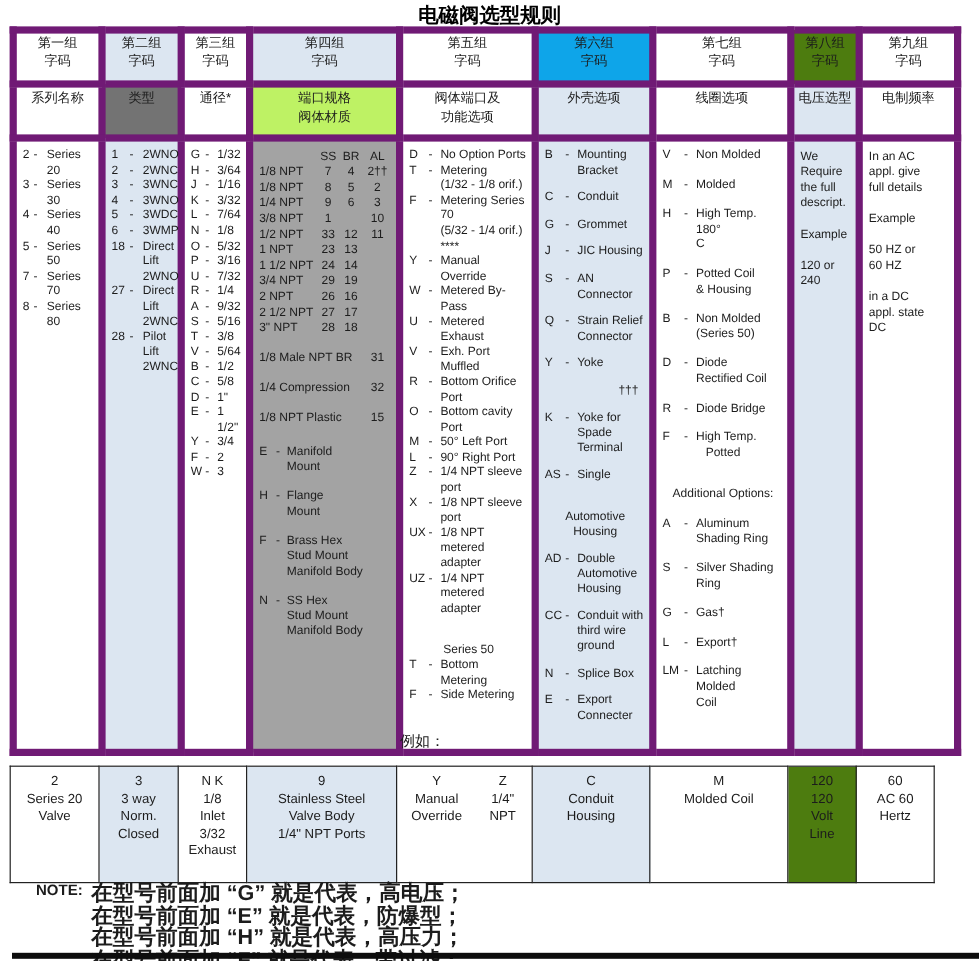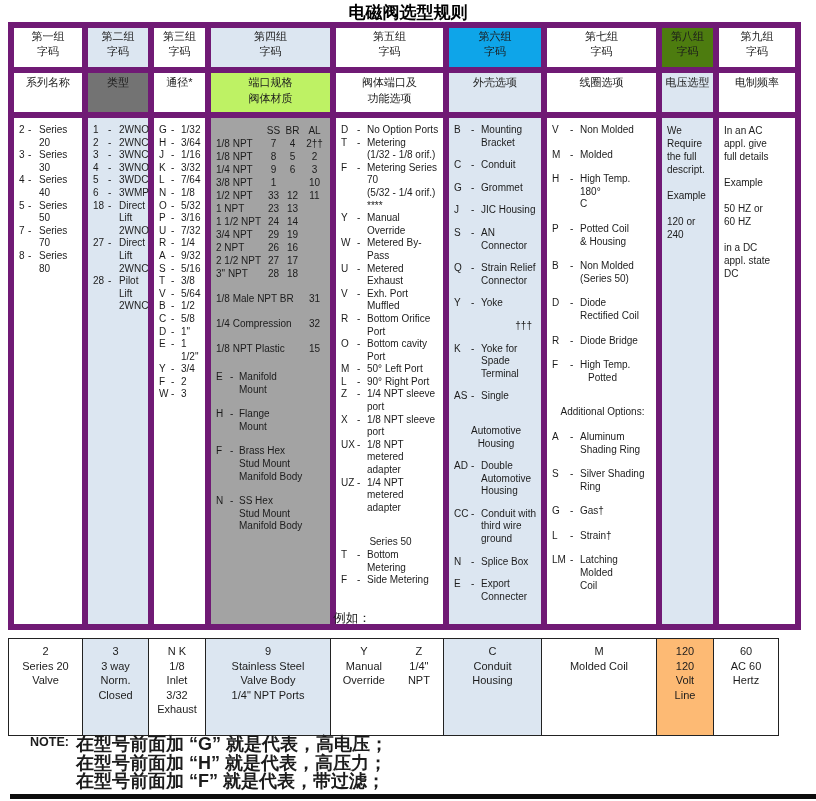--- a/index.html
+++ b/index.html
@@ -658,21 +658,21 @@
 Ring</span>
               </div>
               <div class="item row">
                 <span class="code">G</span>
                 <span class="dash">-</span>
                 <span class="lbl">Gas†</span>
               </div>
               <div class="item row">
                 <span class="code">L</span>
                 <span class="dash">-</span>
-                <span class="lbl">Strain†</span>
+                <span class="lbl">Export†</span>
               </div>
               <div class="item row">
                 <span class="code">LM</span>
                 <span class="dash">-</span>
                 <span class="lbl">Latching Molded
 Coil</span>
               </div>
             </div>
           </td>
           <td class="body blue" style="background: rgb(220, 230, 241);">
@@ -756,38 +756,39 @@
           </td>
           <td class="blue" style="background: rgb(220, 230, 241);">
             <div class="prelines">C
 Conduit
 Housing</div>
           </td>
           <td>
             <div class="prelines">M
 Molded Coil</div>
           </td>
-          <td class="blue" style="background: #fdba74;">
+          <td class="blue" style="background: #4d7c0f;">
             <div class="prelines">120
 120
 Volt
 Line</div>
           </td>
           <td>
             <div class="prelines">60
 AC 60
 Hertz</div>
           </td>
         </tr>
     </tbody>
   </table>
 
   <div id="note">
     <div id="note-label">NOTE:</div>
     <div id="note-lines">
         <div class="noteline">在型号前面加 “G” 就是代表，高电压；</div>
+        <div class="noteline">在型号前面加 “E” 就是代表，防爆型；</div>
         <div class="noteline">在型号前面加 “H” 就是代表，高压力；</div>
         <div class="noteline">在型号前面加 “F” 就是代表，带过滤；</div>
       </div>
   </div>
 
   <div id="bottom-bar"></div>
 </div>
 
 </body></html>

